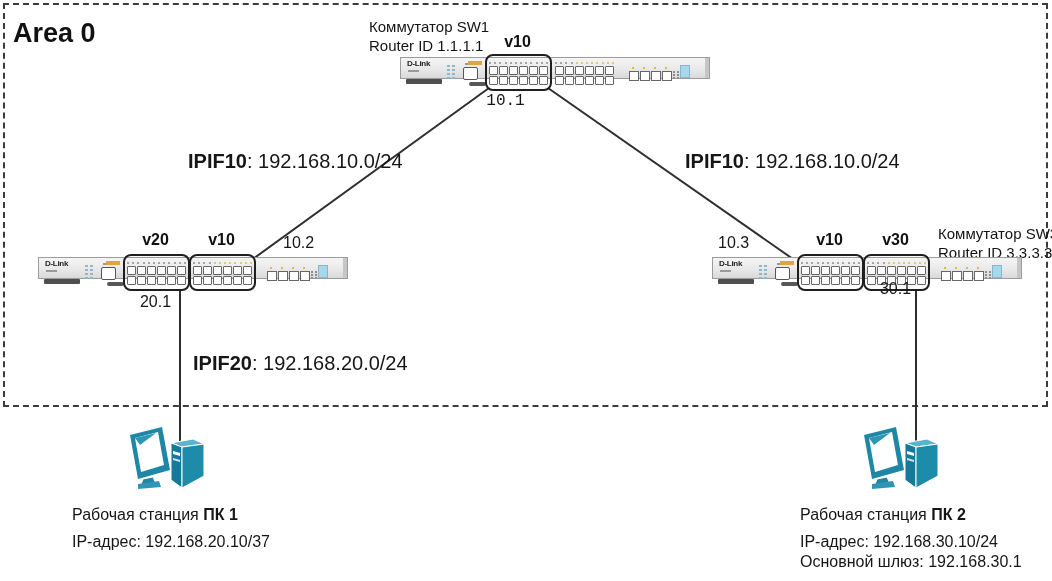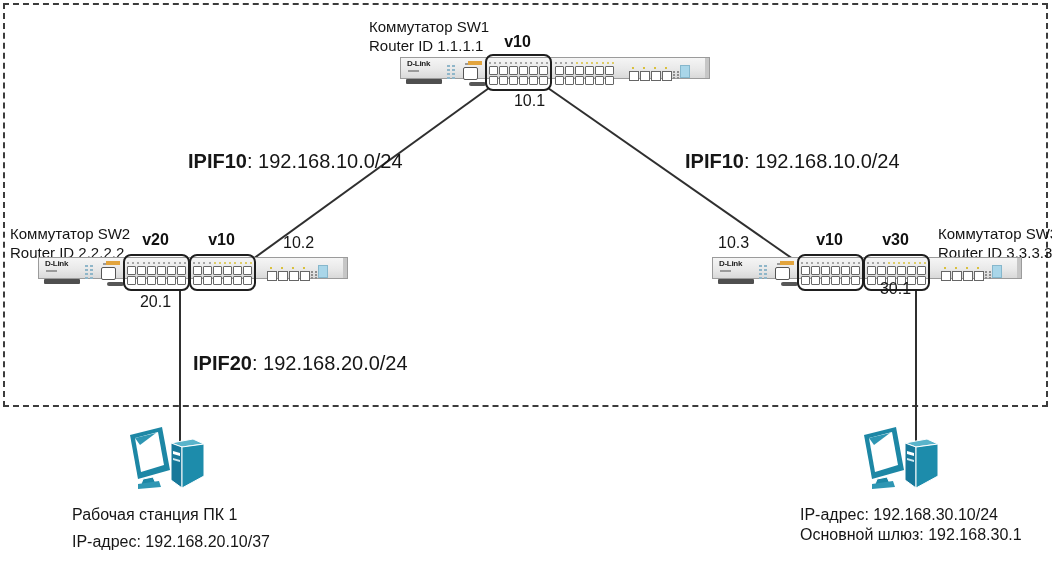--- a/index.html
+++ b/index.html
@@ -49,28 +49,29 @@
   .swname { position:absolute; font-size:15px; font-weight:500; color:#141414; line-height:19px; white-space:nowrap; }
   .vlabel { position:absolute; width:67px; text-align:center; font-size:16px; font-weight:700; color:#111; white-space:nowrap; }
   .portnum { position:absolute; font-size:16px; color:#161616; white-space:nowrap; }
   .portnum.ctr { width:67px; text-align:center; }
   .iplabel { position:absolute; font-size:20px; color:#161616; white-space:nowrap; }
   .iplabel b { font-weight:700; }
 
   .pcsvg { position:absolute; width:84px; height:72px; }
   .pctext { position:absolute; font-size:16px; color:#161616; white-space:nowrap; line-height:20px; }
   .pctext .t1 { margin-bottom:7px; }
-  .pctext b { font-weight:400; }
+  .pctext b { font-weight:700; }
 </style>
 </head>
 <body>
 
 <div id="canvas">
 
   <div class="area-box"></div>
+  <div class="area-title">Area 0</div>
 
   <svg class="links" width="1052" height="581">
     <line x1="489" y1="88" x2="246" y2="264"></line>
     <line x1="548" y1="88" x2="803" y2="266"></line>
     <line x1="180" y1="289" x2="180" y2="450"></line>
     <line x1="916" y1="289" x2="916" y2="450"></line>
   </svg>
 
   <div class="swname" style="left:369px; top:17px;">
     <div>Коммутатор SW1</div>
@@ -172,26 +173,22 @@
         <i></i>
         <i></i>
         <i></i>
         <i></i>
         <i></i>
       </span>
     <i class="bluesq"></i>
     <i class="rcap"></i>
     <span class="ring ring1"></span>
   </div>
-  <div class="portnum ctr" style="left:496px; top:92px;">10.1</div>
-
-  <div class="swname" style="left:10px; top:224px;">
-    <div>Коммутатор SW2</div>
-    <div>Router ID 2.2.2.2</div>
-  </div>
+  <div class="portnum ctr" style="left:472px; top:92px;font-family:Liberation Mono, monospace;">10.1</div>
+
   <div class="vlabel" style="left:122px; top:231px;">v20</div>
   <div class="vlabel" style="left:188px; top:231px;">v10</div>
   <div class="portnum" style="left:283px; top:234px;">10.2</div>
   <div class="sw" style="left:38px; top:257px;">
     <span class="dlink">D-Link</span>
     <i class="dsub"></i>
     <i class="model"></i>
     <span class="ledcol">
         <i></i>
         <i></i>
@@ -438,17 +435,18 @@
     <polygon points="56,25 78,22 78,54 56,66" fill="#1d8cab" stroke="#ffffff" stroke-width="1"></polygon>
     <polygon points="47,29 54,31 54,34 47,32" fill="#ffffff"></polygon>
     <polygon points="47,36 54,38 54,40 47,38" fill="#cfe8f0"></polygon>
   </svg>
 
   <div class="pctext" style="left:72px; top:505px;">
     <div class="t1"><span>Рабочая станция </span><b>ПК 1</b></div>
     <div>IP-адрес: 192.168.20.10/37</div>
   </div>
   <div class="pctext" style="left:800px; top:505px;">
+    <div class="t1"><span>Рабочая станция </span><b>ПК 2</b></div>
     <div>IP-адрес: 192.168.30.10/24</div>
     <div>Основной шлюз: 192.168.30.1</div>
   </div>
 
 </div>
 
 </body></html>

